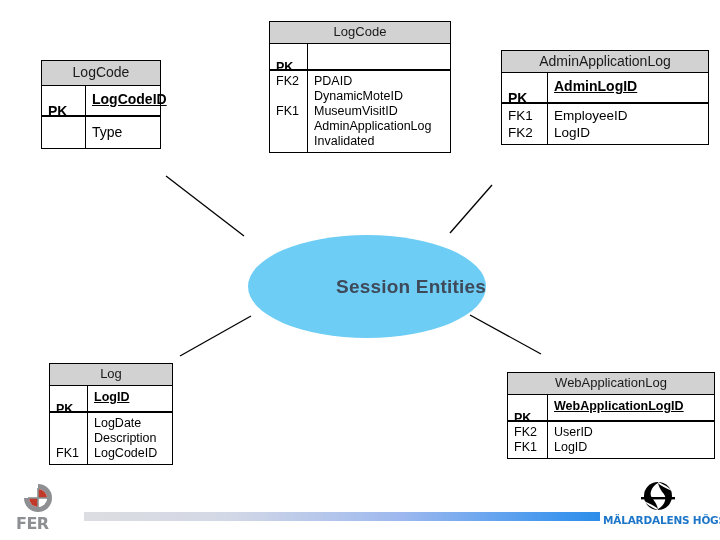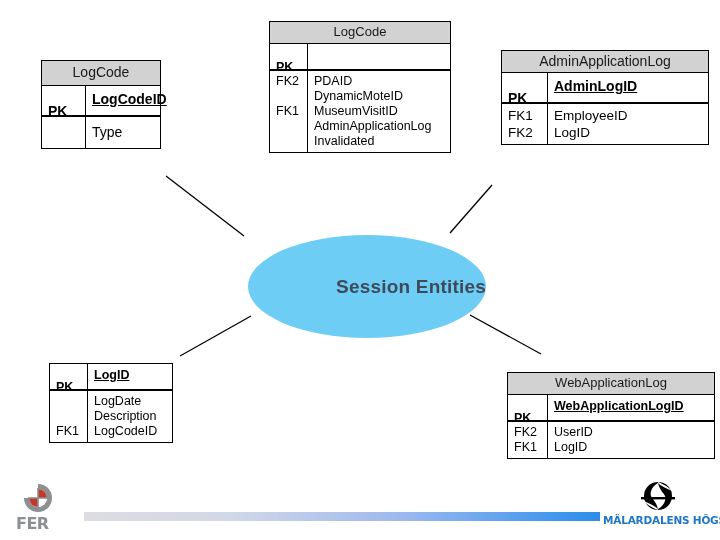--- a/index.html
+++ b/index.html
@@ -269,20 +269,21 @@
         <span class="kline">FK2</span>
       </div>
       <div class="col-val">
         <span class="aline">EmployeeID</span>
         <span class="aline">LogID</span>
       </div>
     </div>
   </div>
 
   <div class="entity" id="ent-log">
+    <div class="entity-title">Log</div>
     <div class="entity-key-row">
       <div class="col-key">PK</div>
       <div class="col-val">LogID</div>
     </div>
     <div class="entity-attr-row">
       <div class="col-key">
         <span class="kline blank"></span>
         <span class="kline blank"></span>
         <span class="kline">FK1</span>
       </div>

